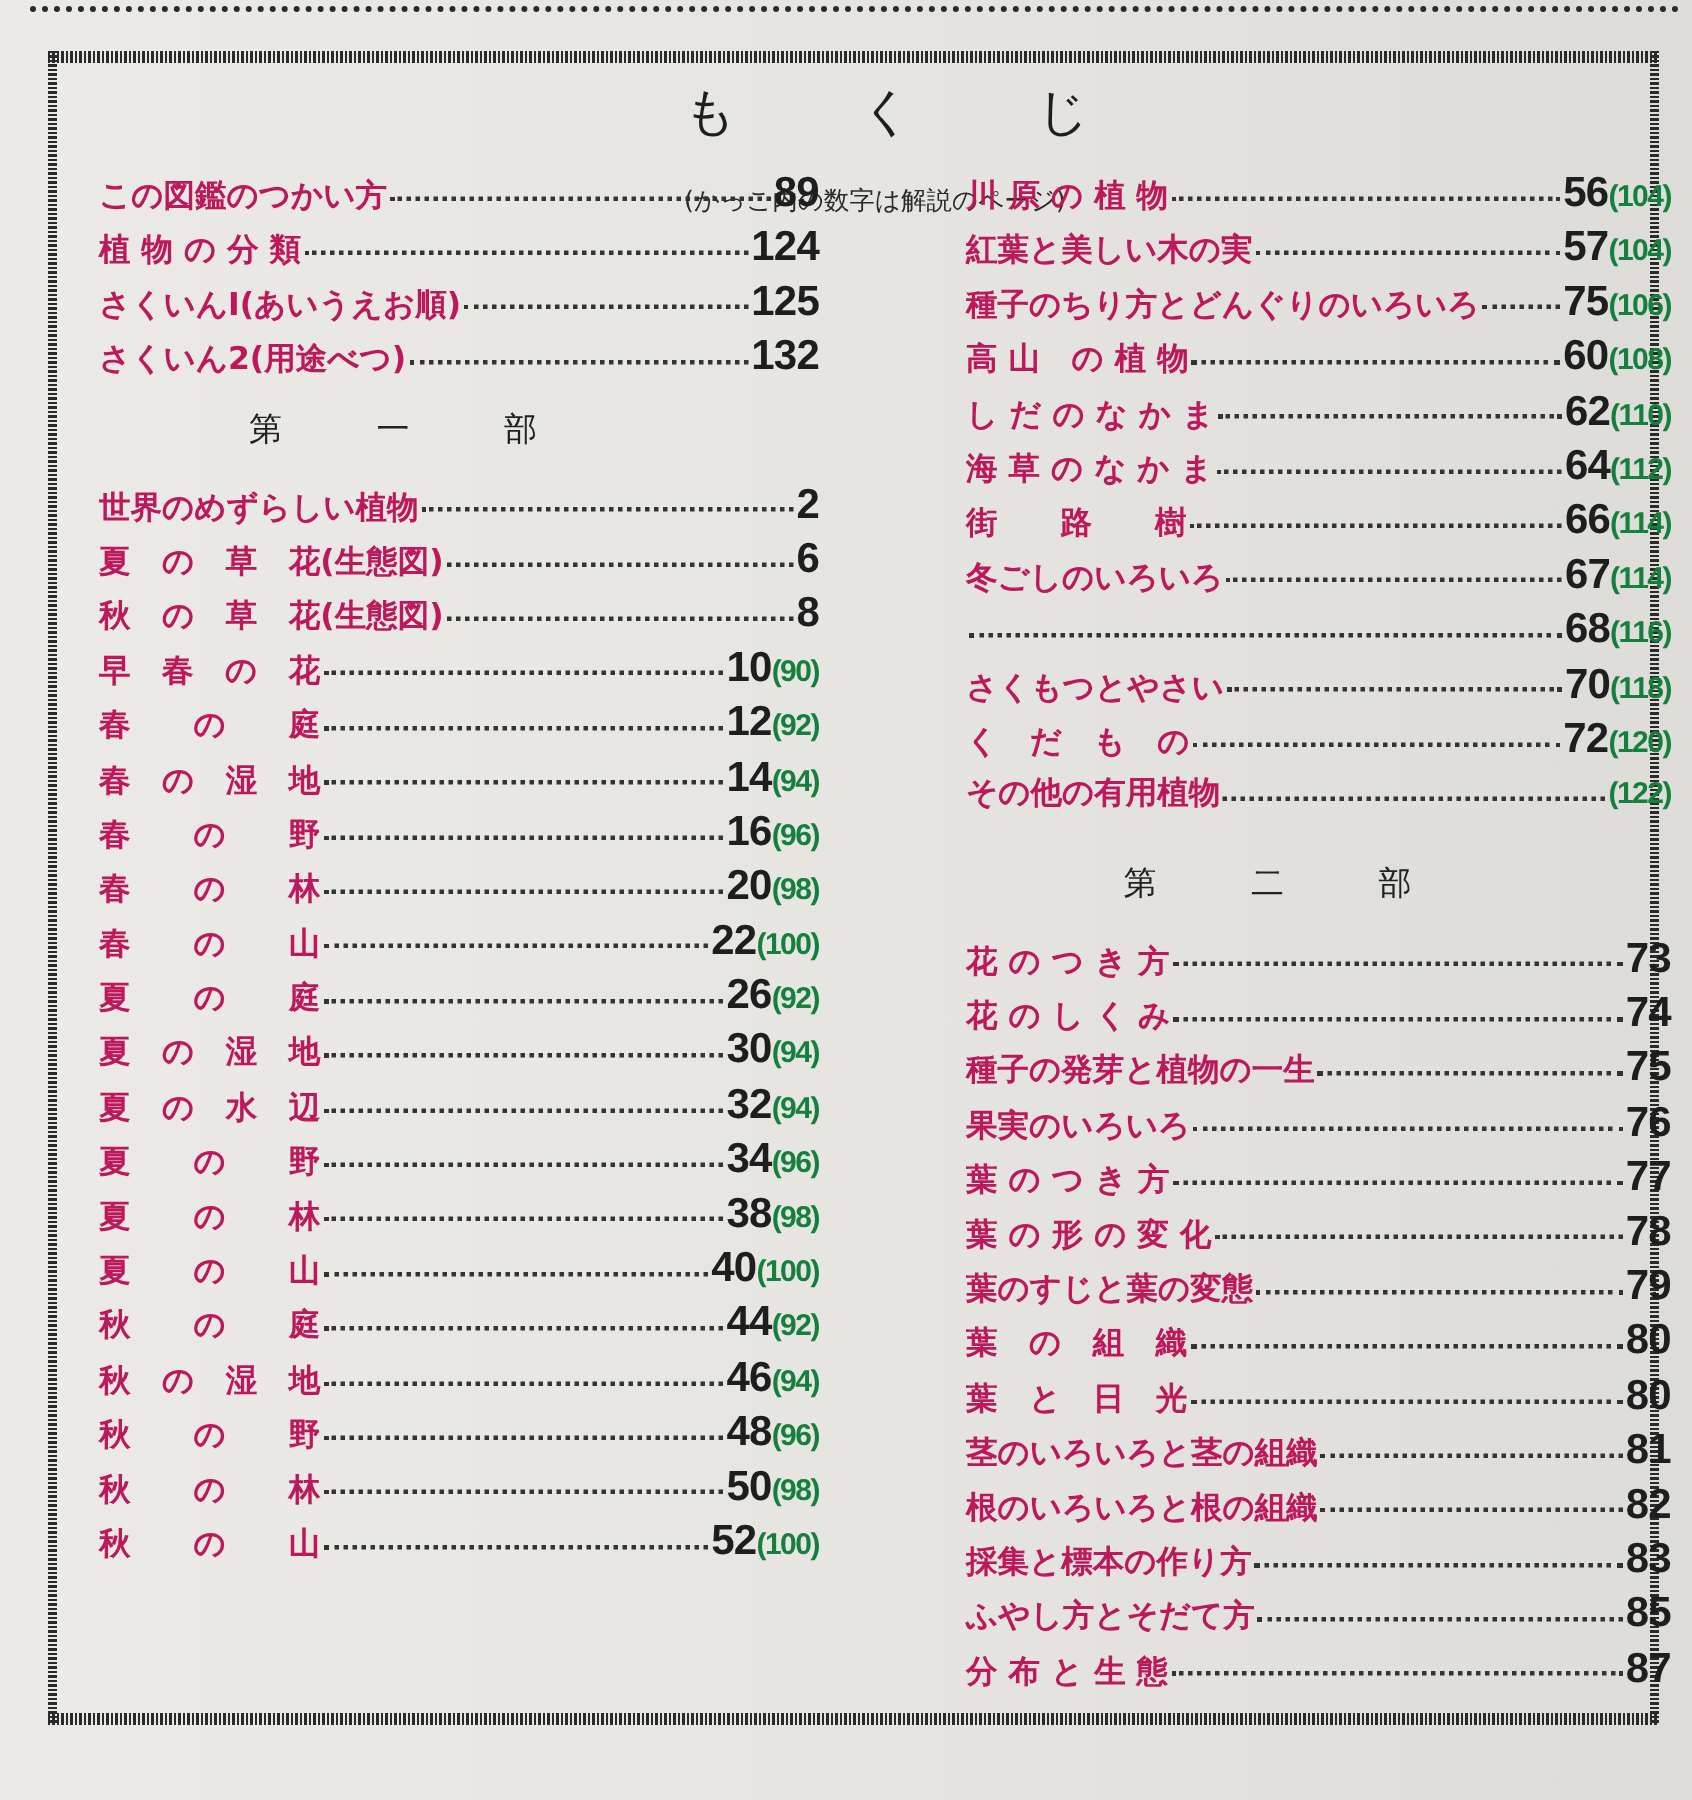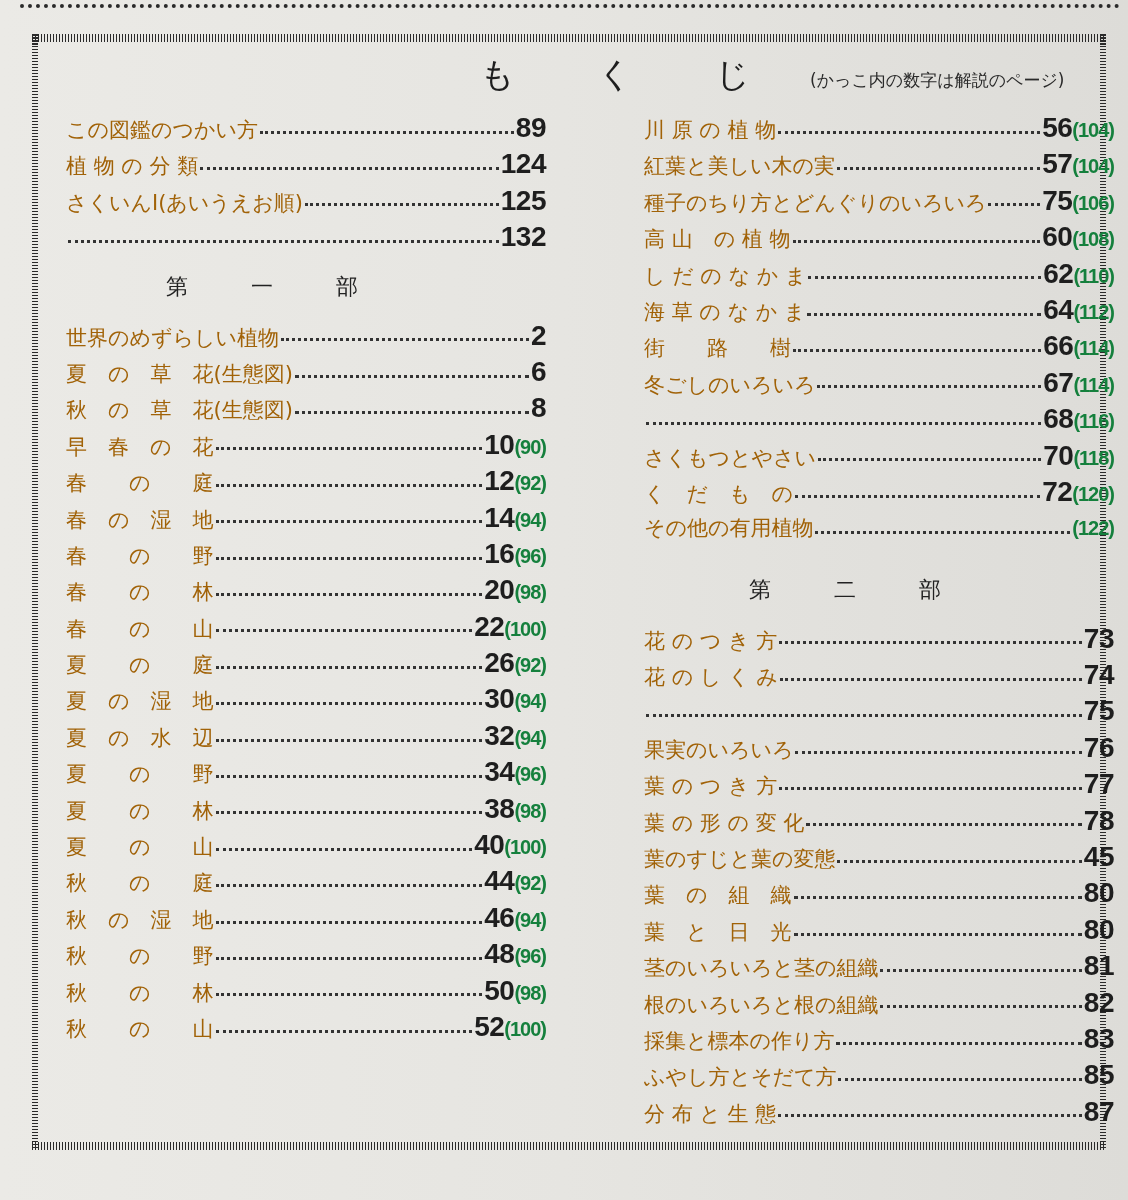--- a/index.html
+++ b/index.html
@@ -29,38 +29,38 @@
   .hatch-top { top: 0; }
   .hatch-bottom { bottom: 0; }
   .hatch-left, .hatch-right {
     position: absolute; top: 0; bottom: 0; width: 6px;
     background: repeating-linear-gradient(180deg, #2a2a2a 0 1.5px, transparent 1.5px 3px);
   }
   .hatch-left { left: 0; }
   .hatch-right { right: 0; }
 
   .title-row {
-    position: absolute; left: 480px; top: 52px;
-    display: flex; align-items: baseline; gap: 24px;
+    position: absolute; left: 456px; top: 52px;
+    display: flex; align-items: baseline; gap: 24px; flex-direction: column;
   }
   .title {
     font-size: 34px; letter-spacing: 36px; color: #1e1e1e;
     font-family: "DejaVu Sans", sans-serif;
   }
   .subtitle { font-size: 17px; color: #2a2a2a; font-family: "DejaVu Sans", sans-serif; }
 
   .col { position: absolute; top: 110px; width: 480px; }
   .col.left { left: 66px; }
   .col.right { left: 644px; width: 470px; }
 
   .entry {
     display: flex; align-items: baseline; height: 36.4px;
     font-size: 21px; line-height: 36px; white-space: nowrap;
   }
-  .entry .label { font-family: "DejaVu Sans", sans-serif; color: #a16207; }
+  .entry .label { font-family: "DejaVu Sans", sans-serif; color: #be185d; font-weight: bold; }
   .entry .dots {
     flex: 1; margin: 0 2px; height: 0; align-self: center;
     border-bottom: 3px dotted #333; transform: translateY(4px);
   }
   .entry .page {
     font-family: "Liberation Sans", sans-serif; font-weight: bold;
     font-stretch: condensed; font-size: 28px; color: #1e1e1e;
     letter-spacing: -0.5px;
   }
   .entry .page-paren {
@@ -107,20 +107,21 @@
       <span class="page">124</span>
       <span class="page-paren"></span>
     </div>
     <div class="entry">
       <span class="label">さくいんI(あいうえお順)</span>
       <span class="dots"></span>
       <span class="page">125</span>
       <span class="page-paren"></span>
     </div>
     <div class="entry">
+      <span class="label">さくいん2(用途べつ)</span>
       <span class="dots"></span>
       <span class="page">132</span>
       <span class="page-paren"></span>
     </div>
     <div class="part-heading">第 一 部</div>
     <div class="entry">
       <span class="label">世界のめずらしい植物</span>
       <span class="dots"></span>
       <span class="page">2</span>
       <span class="page-paren"></span>
@@ -320,20 +321,21 @@
       <span class="page">73</span>
       <span class="page-paren"></span>
     </div>
     <div class="entry">
       <span class="label">花 の し く み</span>
       <span class="dots"></span>
       <span class="page">74</span>
       <span class="page-paren"></span>
     </div>
     <div class="entry">
+      <span class="label">種子の発芽と植物の一生</span>
       <span class="dots"></span>
       <span class="page">75</span>
       <span class="page-paren"></span>
     </div>
     <div class="entry">
       <span class="label">果実のいろいろ</span>
       <span class="dots"></span>
       <span class="page">76</span>
       <span class="page-paren"></span>
     </div>
@@ -345,21 +347,21 @@
     </div>
     <div class="entry">
       <span class="label">葉 の 形 の 変 化</span>
       <span class="dots"></span>
       <span class="page">78</span>
       <span class="page-paren"></span>
     </div>
     <div class="entry">
       <span class="label">葉のすじと葉の変態</span>
       <span class="dots"></span>
-      <span class="page">45</span>
+      <span class="page">79</span>
       <span class="page-paren"></span>
     </div>
     <div class="entry">
       <span class="label">葉　の　組　織</span>
       <span class="dots"></span>
       <span class="page">80</span>
       <span class="page-paren"></span>
     </div>
     <div class="entry">
       <span class="label">葉　と　日　光</span>

